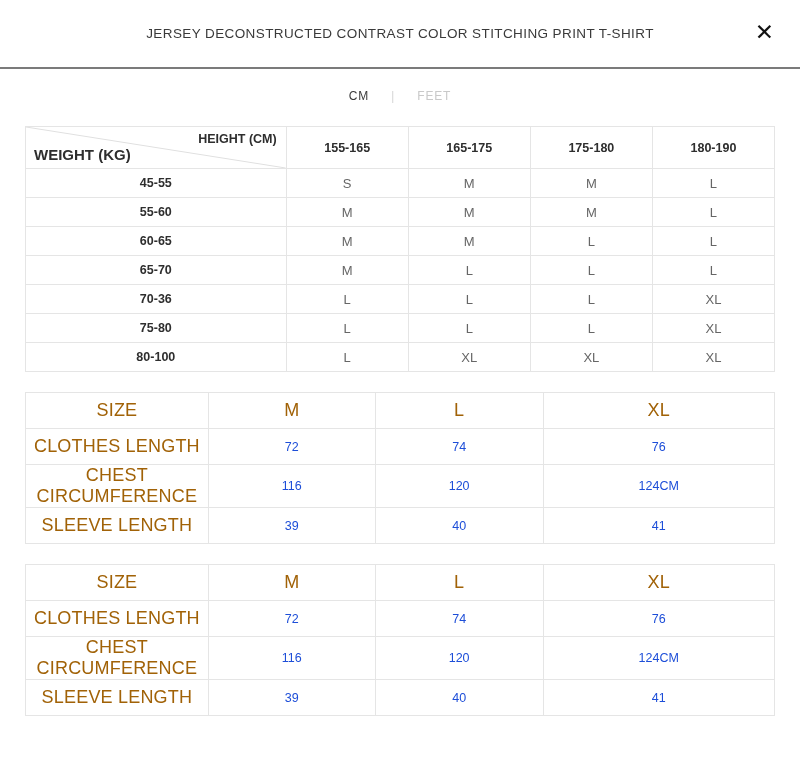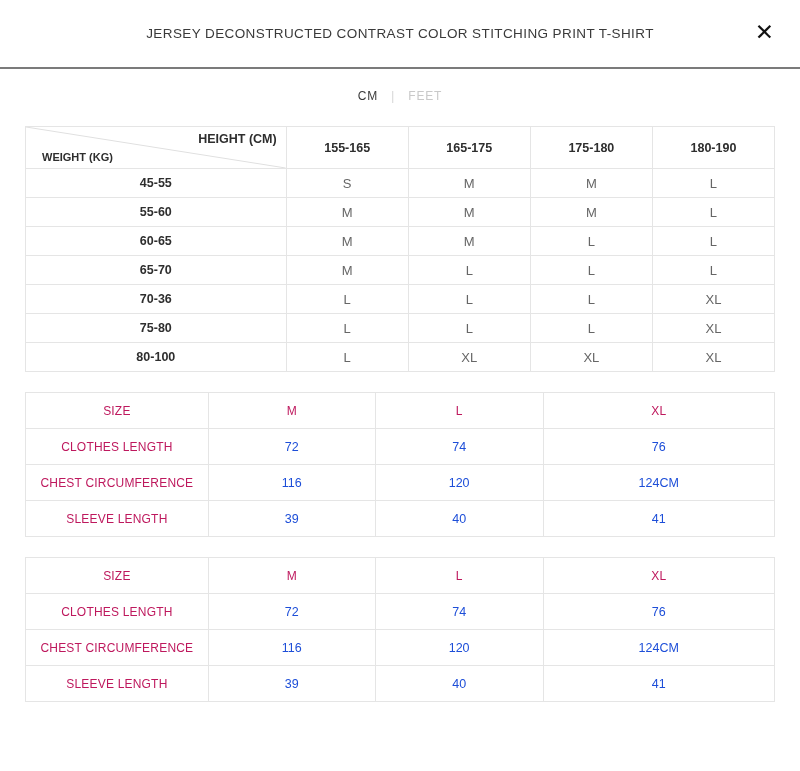--- a/index.html
+++ b/index.html
@@ -24,21 +24,21 @@
   .close-btn {
     position: absolute; right: 24px; top: 50%; transform: translateY(-54%);
     background: none; border: none; cursor: pointer;
     font-size: 23px; line-height: 1; color: #111;
     font-family: "DejaVu Sans", sans-serif; font-weight: 400; padding: 2px;
   }
 
   
   .unit-toggle {
     display: flex; align-items: center; justify-content: center;
-    gap: 13px; margin-top: 19px; height: 15px;
+    gap: 22px; margin-top: 19px; height: 15px;
     font-size: 12px; letter-spacing: 0.8px;
   }
   .unit-option { cursor: pointer; }
   .unit-option.selected { color: #3a3a3a; }
   .unit-option.unselected { color: #c9c9c9; }
   .unit-sep { color: #d9d9d9; font-size: 13px; }
 
   .content { padding: 5px 25px; }
 
   
@@ -53,32 +53,32 @@
   .matrix .data-row th { height: 29px; font-size: 12.5px; font-weight: 700; color: #2e2e2e; }
   .matrix .data-row td { height: 29px; font-size: 13px; font-weight: 400; color: #666; }
 
   .corner-cell { position: relative; padding: 0; }
   .corner-cell svg { position: absolute; left: 0; top: 0; width: 100%; height: 100%; display: block; }
   .corner-top {
     position: absolute; top: 5px; right: 9px;
     font-size: 12.5px; font-weight: 700; color: #2e2e2e;
   }
   .corner-bottom {
-    position: absolute; bottom: 5px; left: 16px;
-    font-size: 11px; font-weight: 700; color: #2e2e2e;
+    position: absolute; bottom: 5px; left: 8px;
+    font-size: 15px; font-weight: 700; color: #2e2e2e;
   }
 
   
   .mtable { margin-top: 20px; }
   .mtable col.c-label { width: 24.4%; }
   .mtable col.c-m { width: 22.3%; }
   .mtable col.c-l { width: 22.4%; }
   .mtable col.c-xl { width: 30.9%; }
   .mtable th, .mtable td { height: 36px; font-weight: 400; }
-  .mtable .rlabel { font-size: 12px; color: #be185d; letter-spacing: 0.2px; }
+  .mtable .rlabel { font-size: 18px; color: #a16207; letter-spacing: 0.2px; }
   .mtable .rval { font-size: 12.5px; color: #1d4ed8; }
 
   
   .footer-note {
     margin: 26px 0 0 25px;
     font-size: 13px; color: #333;
   }
 </style>
 </head>
 <body>

